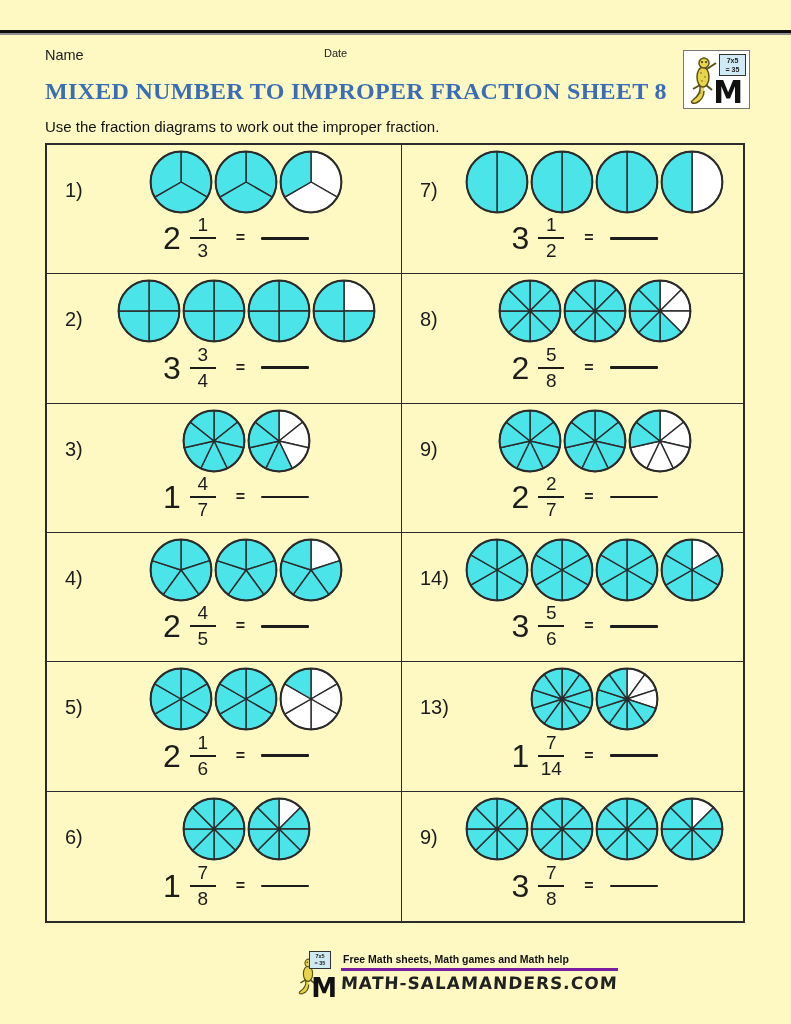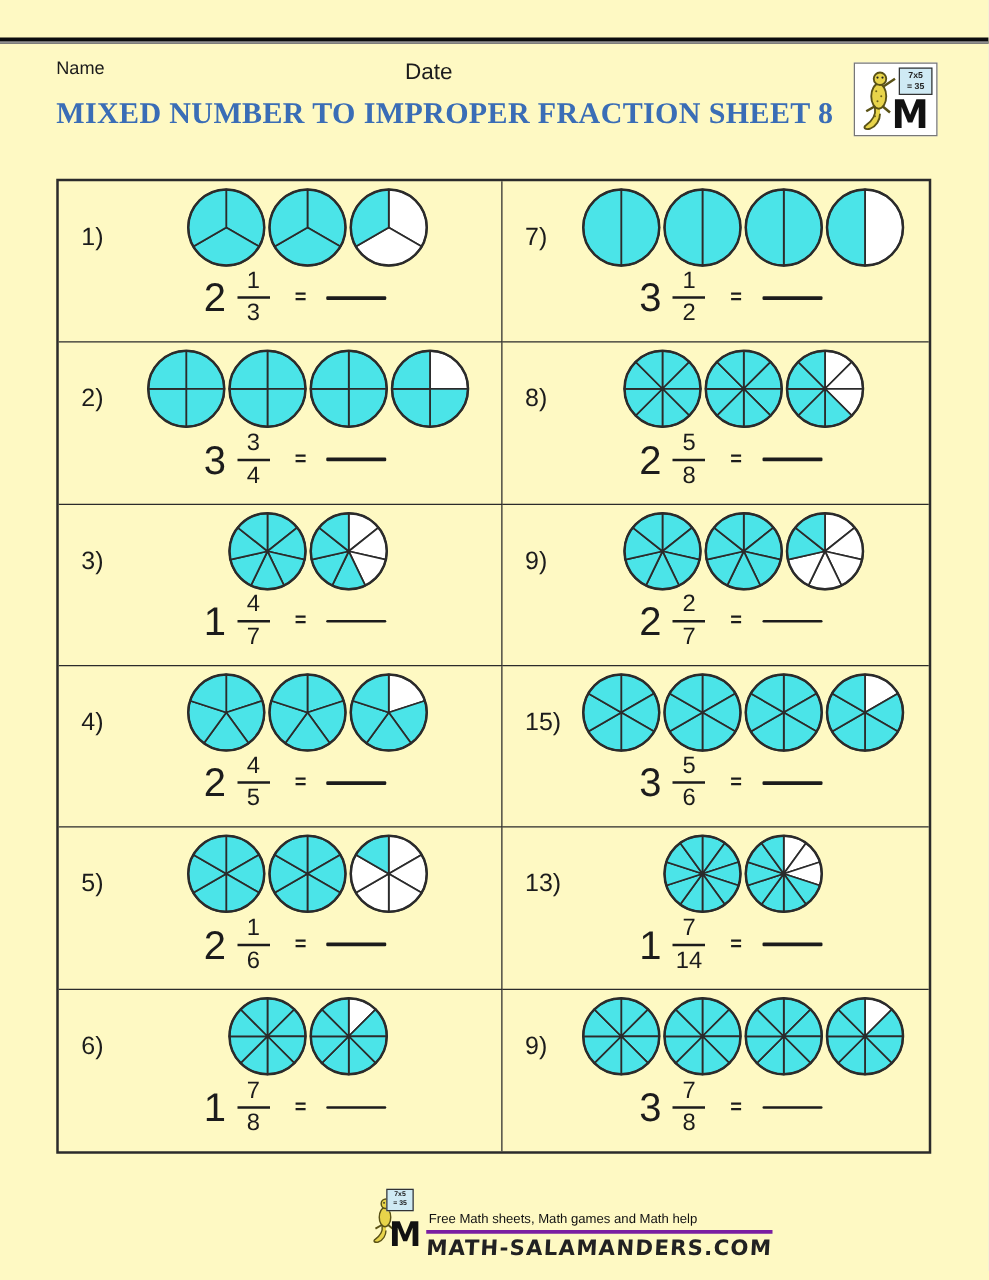--- a/index.html
+++ b/index.html
@@ -3,21 +3,21 @@
 <meta charset="utf-8">
 <style>
   html,body{margin:0;padding:0;background:#e9e9e9;}
   .page{
     position:relative;width:791px;height:1024px;margin:0 auto;
     background:#fef9c3;overflow:hidden;
     font-family:"Liberation Sans",sans-serif;color:#1c1c1c;
   }
   .top-rule{position:absolute;left:0;top:30px;width:791px;height:3px;background:#0d0d0d;border-bottom:2px solid #8f8f8f;}
   .name-label{position:absolute;left:45px;top:47px;font-size:14.5px;}
-  .date-label{position:absolute;left:324px;top:47px;font-size:18px;}
+  .date-label{position:absolute;left:324px;top:47px;font-size:11px;}
 
   
   .logo-box{position:absolute;left:683px;top:50px;width:65px;height:57px;background:#ffffff;border:1px solid #777;}
   .logo-sign{position:absolute;right:3px;top:3px;width:27px;height:22px;background:#cfeaf4;border:1.5px solid #333;
     font-size:7px;font-weight:bold;line-height:1.25;text-align:center;color:#222;padding-top:2px;box-sizing:border-box;}
   .logo-m{position:absolute;right:6px;bottom:0px;font-size:30px;font-weight:800;color:#111;
     font-family:"DejaVu Sans",sans-serif;transform:scaleY(1.05);line-height:1;}
   .logo-salamander{position:absolute;left:2px;top:4px;}
 
   .title{position:absolute;left:45px;top:78px;margin:0;width:640px;
@@ -42,21 +42,21 @@
   .eq{font-size:16px;font-weight:bold;margin:0 16px 0 20px;}
   .blank{width:48px;height:2.6px;background:#1c1c1c;border-radius:1px;}
 
   
   .footer{position:absolute;left:293px;top:951px;display:flex;align-items:flex-start;}
   .footer-logo{position:relative;width:46px;height:52px;flex:0 0 auto;}
   .footer-logo .logo-m{right:2px;bottom:2px;font-size:26px;}
   .footer-sign{position:absolute;left:16px;top:0px;width:22px;height:18px;background:#cfeaf4;border:1.5px solid #333;
     font-size:5.5px;font-weight:bold;line-height:1.3;text-align:center;color:#222;padding-top:1px;box-sizing:border-box;}
   .footer-text{display:flex;flex-direction:column;margin-left:2px;}
-  .footer-tagline{font-size:10.5px;font-weight:normal;color:#111;padding:2px 2px 3px 2px;margin-top:16px;}
+  .footer-tagline{font-size:10.5px;font-weight:bold;color:#111;padding:2px 2px 3px 2px;}
   .footer-rule{height:2.6px;background:#7a1fa2;}
   .footer-site{font-size:17px;font-weight:800;letter-spacing:1px;color:#222;margin-top:2px;
     font-family:"DejaVu Sans",sans-serif;transform:skewX(-3deg);}
 </style>
 </head>
 <body>
 
 <div class="page">
 
   <div class="top-rule"></div>
@@ -79,20 +79,21 @@
         <circle cx="14" cy="38" r="0.8" fill="#6b6118"></circle>
     </svg>
     <div class="logo-sign">
       <div>7x5</div>
       <div>= 35</div>
     </div>
     <span class="logo-m">M</span>
   </div>
 
   <h1 class="title" style="color: rgb(58, 109, 182);">MIXED NUMBER TO IMPROPER FRACTION SHEET 8</h1>
+  <p class="instructions">Use the fraction diagrams to work out the improper fraction.</p>
 
   <div class="grid" id="grid">
       <div class="cell">
     <span class="pnum">1)</span>
     <div class="circles">
           <svg width="64" height="64" viewBox="0 0 64 64">
             <path d="M32,32 L32.00,1.60 A30.4,30.4 0 0 1 58.33,47.20 Z" fill="#4be4e8" stroke="#2b2b2b" stroke-width="1.4"></path>
             <path d="M32,32 L58.33,47.20 A30.4,30.4 0 0 1 5.67,47.20 Z" fill="#4be4e8" stroke="#2b2b2b" stroke-width="1.4"></path>
             <path d="M32,32 L5.67,47.20 A30.4,30.4 0 0 1 32.00,1.60 Z" fill="#4be4e8" stroke="#2b2b2b" stroke-width="1.4"></path>
             <circle cx="32" cy="32" r="30.4" fill="none" stroke="#2b2b2b" stroke-width="2"></circle>
@@ -360,21 +361,21 @@
       <span class="frac">
         <span class="numer">4</span>
         <span class="fbar"></span>
         <span class="denom">5</span>
       </span>
       <span class="eq">=</span>
       <span class="blank"></span>
     </div>
   </div>
       <div class="cell">
-    <span class="pnum">15)</span>
+    <span class="pnum">14)</span>
     <div class="circles">
           <svg width="64" height="64" viewBox="0 0 64 64">
             <path d="M32,32 L32.00,1.60 A30.4,30.4 0 0 1 58.33,16.80 Z" fill="#4be4e8" stroke="#2b2b2b" stroke-width="1.4"></path>
             <path d="M32,32 L58.33,16.80 A30.4,30.4 0 0 1 58.33,47.20 Z" fill="#4be4e8" stroke="#2b2b2b" stroke-width="1.4"></path>
             <path d="M32,32 L58.33,47.20 A30.4,30.4 0 0 1 32.00,62.40 Z" fill="#4be4e8" stroke="#2b2b2b" stroke-width="1.4"></path>
             <path d="M32,32 L32.00,62.40 A30.4,30.4 0 0 1 5.67,47.20 Z" fill="#4be4e8" stroke="#2b2b2b" stroke-width="1.4"></path>
             <path d="M32,32 L5.67,47.20 A30.4,30.4 0 0 1 5.67,16.80 Z" fill="#4be4e8" stroke="#2b2b2b" stroke-width="1.4"></path>
             <path d="M32,32 L5.67,16.80 A30.4,30.4 0 0 1 32.00,1.60 Z" fill="#4be4e8" stroke="#2b2b2b" stroke-width="1.4"></path>
             <circle cx="32" cy="32" r="30.4" fill="none" stroke="#2b2b2b" stroke-width="2"></circle>
           </svg>

